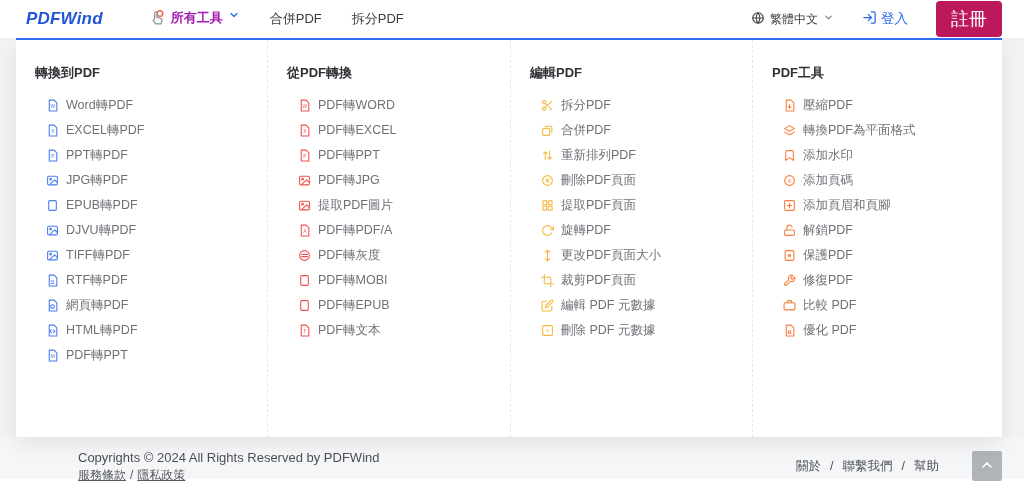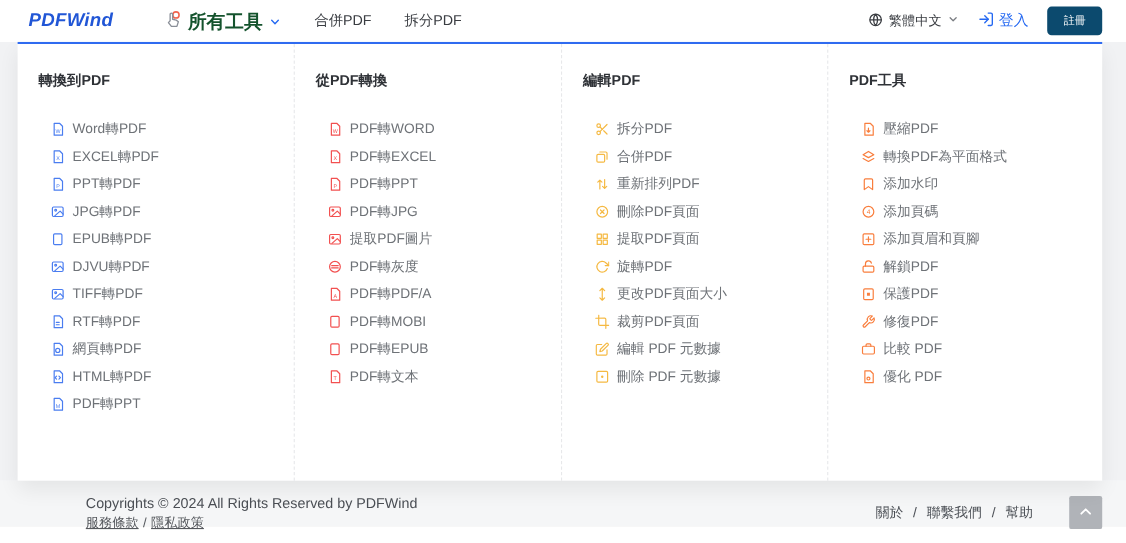--- a/index.html
+++ b/index.html
@@ -4,39 +4,39 @@
 <style>
   * { margin:0; padding:0; box-sizing:border-box; }
   html,body { width:1024px; height:494px; overflow:hidden; background:#ffffff;
     font-family:"Liberation Sans","DejaVu Sans",sans-serif; }
 
   
   .navbar { height:38px; background:#ffffff; display:flex; align-items:center;
     padding:0 22px 0 26px; position:relative; z-index:3; }
   .logo { font-size:17px; font-weight:bold; font-style:italic; color:#2156d6;
     letter-spacing:.2px; margin-right:46px; cursor:pointer; }
-  .nav-all-tools { display:flex; align-items:flex-end; gap:5px; color:#14532d;
-    font-weight:bold; font-size:17px; cursor:pointer; }
+  .nav-all-tools { display:flex; align-items:flex-start; gap:5px; color:#a21caf;
+    font-weight:bold; font-size:13px; cursor:pointer; }
   .nav-link { font-size:13px; color:#3a3d42; margin-left:30px; cursor:pointer; }
-  .nav-right { margin-left:auto; display:flex; align-items:center; gap:17px; }
+  .nav-right { margin-left:auto; display:flex; align-items:center; gap:28px; }
   .lang { display:flex; align-items:center; gap:5px; font-size:12px; color:#3a3d42; cursor:pointer; }
   .login { display:flex; align-items:center; gap:4px; color:#2468f2; font-size:13.5px; cursor:pointer; }
-  .register-btn { background:#0c4a6e; color:#ffffff; font-size:10px; border:none;
+  .register-btn { background:#be185d; color:#ffffff; font-size:18px; border:none;
     border-radius:4px; padding:6px 15px; cursor:pointer; }
 
   
   .band { height:399px; background:#f1f2f4; position:relative; }
   .mega-panel { position:absolute; left:16px; right:22px; top:0; bottom:0;
     background:#ffffff; border-top:2px solid #2f6bf0;
     box-shadow:0 8px 18px rgba(0,0,0,.07); display:flex; }
   .col { padding:16px 0 0 19px; }
   .col-0 { width:252px; } .col-1 { width:243px; } .col-2 { width:242px; } .col-3 { flex:1; }
   .col-sep { border-right:1px dashed #e7e8ea; }
   .col-header { font-size:13px; font-weight:bold; color:#2f3237; padding:8px 0 6px 0; }
-  .col-list { list-style:none; margin-top:17px; }
+  .col-list { list-style:none; margin-top:5px; }
   .menu-item { height:25px; display:flex; align-items:center; gap:7px;
     padding-left:10px; cursor:pointer; }
   .mi-icon { width:14px; height:14px; display:inline-flex; align-items:center; justify-content:center; }
   .mi-icon svg { display:block; }
   .mi-label { font-size:12.5px; color:#6e7277; white-space:nowrap; }
 
   
   .footer { height:42px; background:#f5f6f7; display:flex; align-items:center;
     padding:16px 22px 0 78px; }
   .foot-left { line-height:1.35; }
@@ -258,34 +258,34 @@
                 <rect x="3" y="4" width="18" height="16" rx="2"></rect>
                 <circle cx="8.5" cy="9.5" r="1.5"></circle>
                 <path d="M21 16l-5-5-9 8"></path>
               </svg>
             </span>
             <span class="mi-label">提取PDF圖片</span>
           </li>
           <li class="menu-item">
             <span class="mi-icon" style="color: rgb(242, 80, 80);">
               <svg width="13" height="13" viewBox="0 0 24 24" fill="none" stroke="currentColor" stroke-width="2" stroke-linecap="round" stroke-linejoin="round">
+                <path d="M6 2h9l5 5v15H6z"></path>
+                <text x="12.5" y="17.5" font-size="9" text-anchor="middle" fill="currentColor" stroke="none" font-family="sans-serif">A</text>
+              </svg>
+            </span>
+            <span class="mi-label">PDF轉PDF/A</span>
+          </li>
+          <li class="menu-item">
+            <span class="mi-icon" style="color: rgb(242, 80, 80);">
+              <svg width="13" height="13" viewBox="0 0 24 24" fill="none" stroke="currentColor" stroke-width="2" stroke-linecap="round" stroke-linejoin="round">
                 <circle cx="12" cy="12" r="9"></circle>
                 <path d="M6.5 10h11M6.5 14h11"></path>
               </svg>
             </span>
             <span class="mi-label">PDF轉灰度</span>
-          </li>
-          <li class="menu-item">
-            <span class="mi-icon" style="color: rgb(242, 80, 80);">
-              <svg width="13" height="13" viewBox="0 0 24 24" fill="none" stroke="currentColor" stroke-width="2" stroke-linecap="round" stroke-linejoin="round">
-                <path d="M6 2h9l5 5v15H6z"></path>
-                <text x="12.5" y="17.5" font-size="9" text-anchor="middle" fill="currentColor" stroke="none" font-family="sans-serif">A</text>
-              </svg>
-            </span>
-            <span class="mi-label">PDF轉PDF/A</span>
           </li>
           <li class="menu-item">
             <span class="mi-icon" style="color: rgb(242, 80, 80);">
               <svg width="13" height="13" viewBox="0 0 24 24" fill="none" stroke="currentColor" stroke-width="2" stroke-linecap="round" stroke-linejoin="round">
                 <rect x="5" y="3" width="14" height="18" rx="2"></rect>
               </svg>
             </span>
             <span class="mi-label">PDF轉MOBI</span>
           </li>
           <li class="menu-item">

